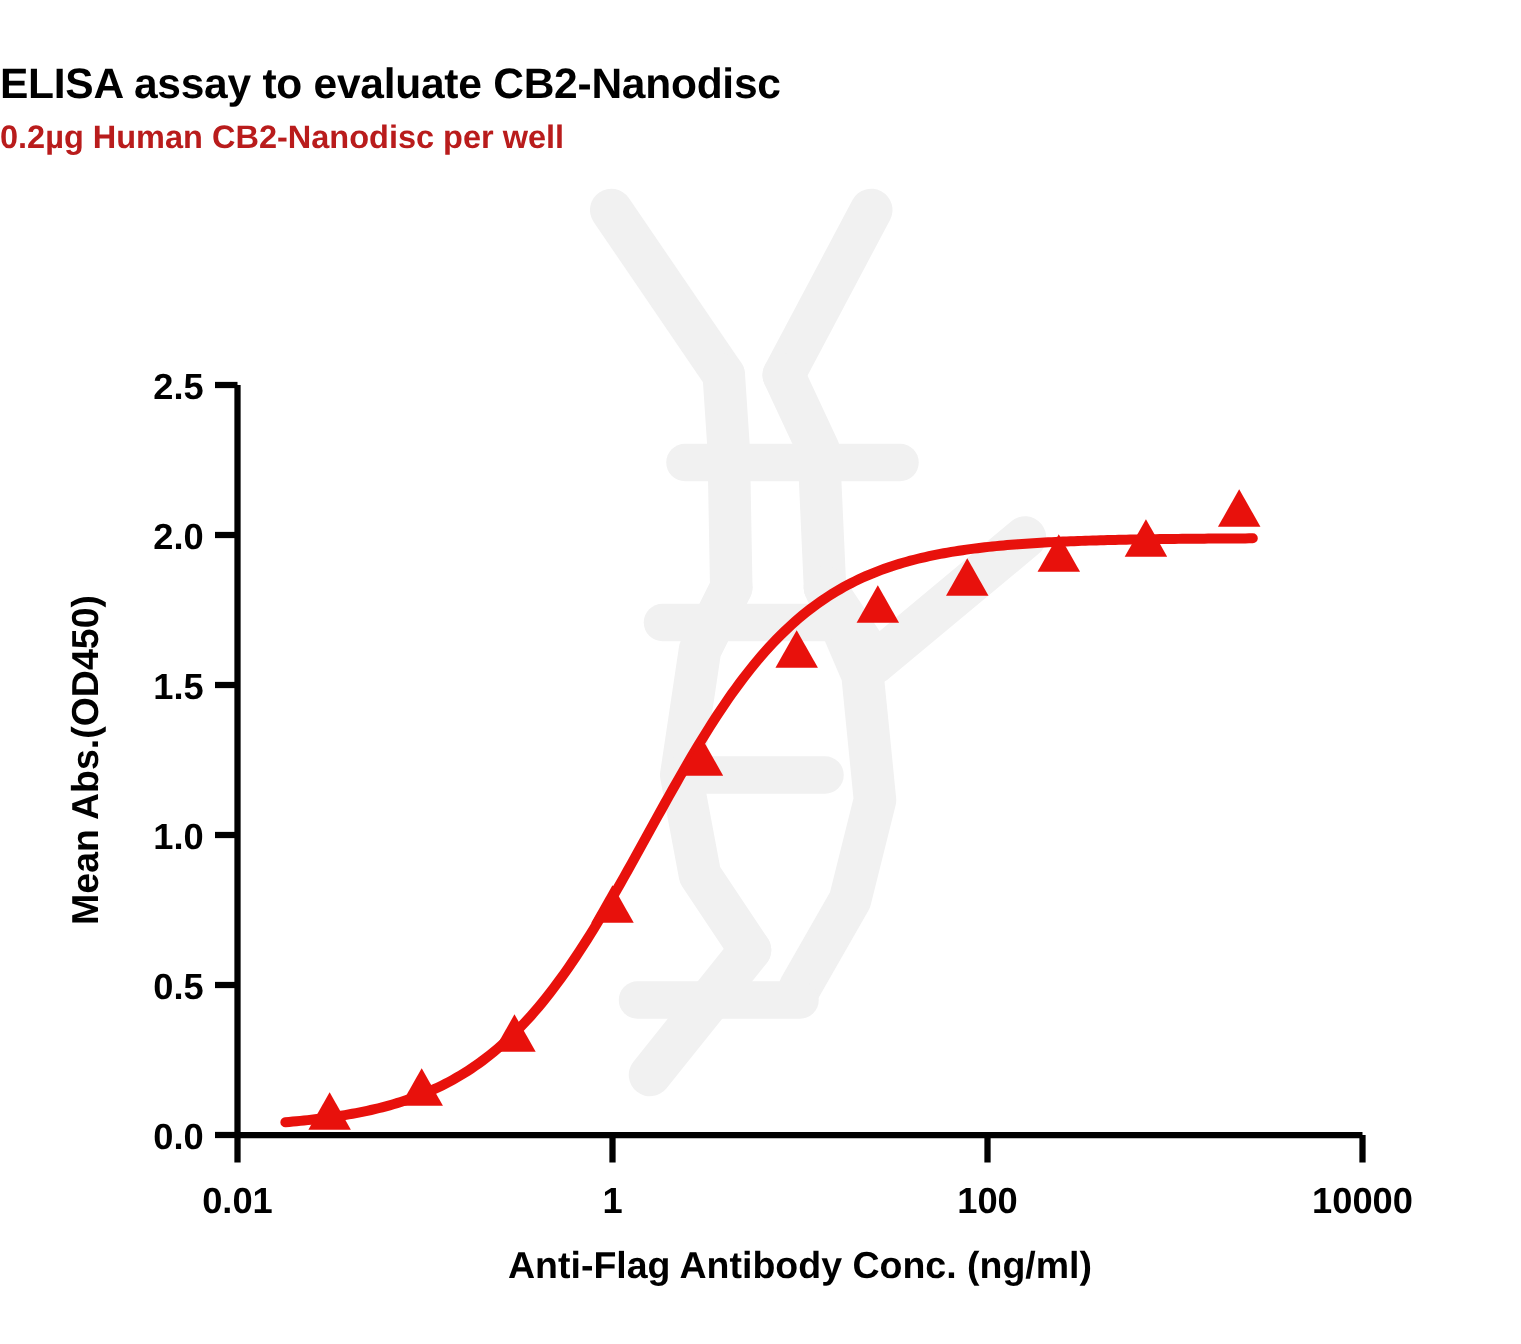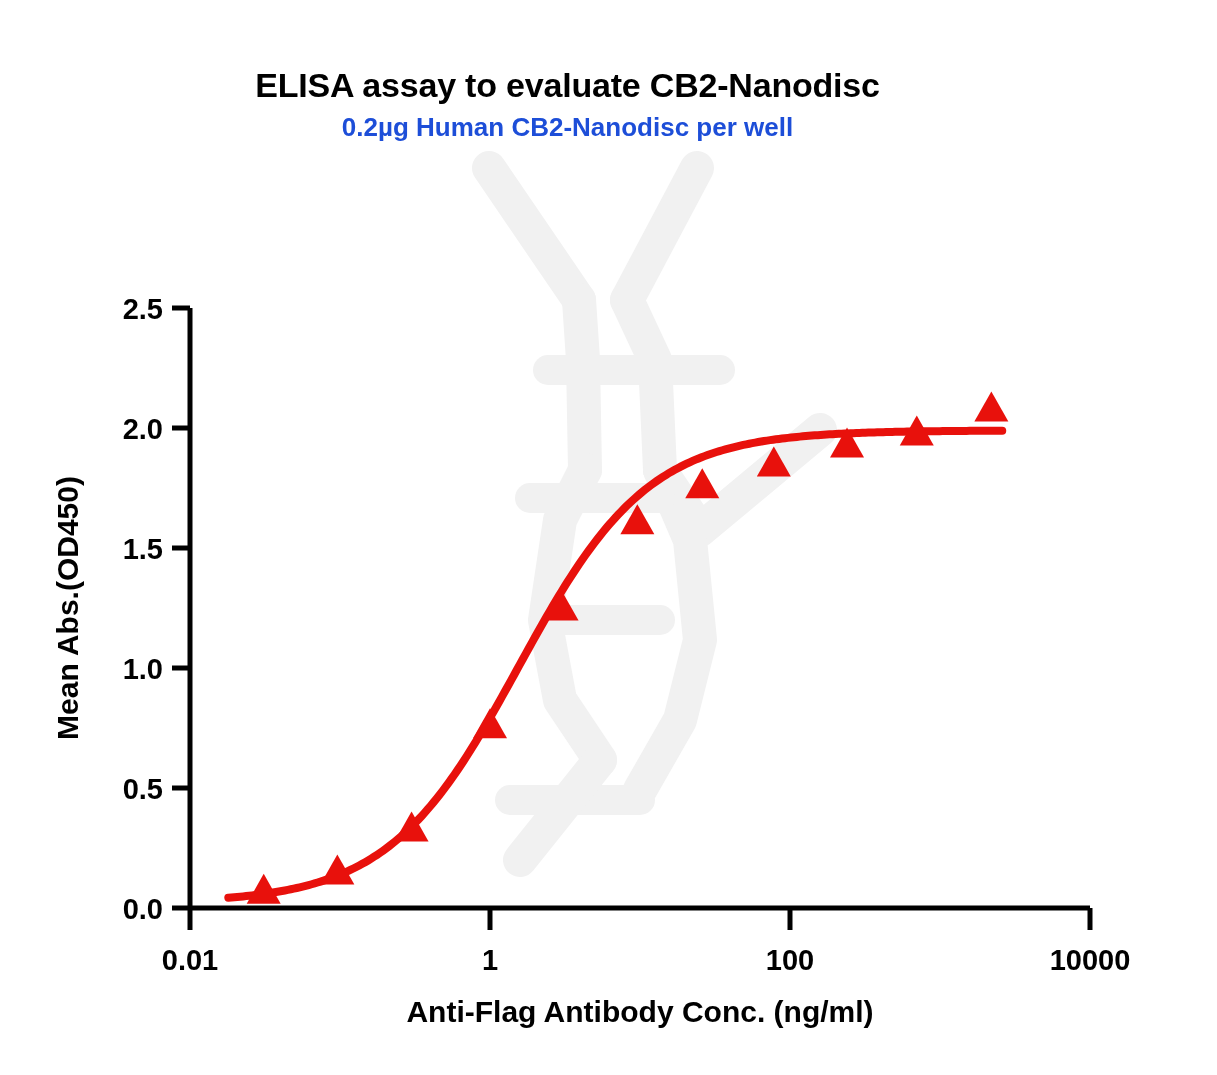--- a/index.html
+++ b/index.html
@@ -4,27 +4,27 @@
 <style>
   html,body{margin:0;padding:0;}
   body{
     width:1217px;height:1075px;
     background:#ffffff;
     font-family:"Liberation Sans", sans-serif;
     overflow:hidden;
     position:relative;
   }
   #figure{position:absolute;left:0;top:0;width:1217px;height:1075px;}
-  .titles{position:absolute;left:0;top:64px;width:1135px;text-align:center;}
+  .titles{position:absolute;left:0;top:46px;width:1135px;text-align:left;}
   .title-main{
     font-size:34px;font-weight:bold;color:#000;letter-spacing:-0.2px;
     line-height:42px;white-space:nowrap;
   }
   .title-sub{
-    font-size:26px;font-weight:bold;color:#1d4ed8;
+    font-size:26px;font-weight:bold;color:#b91c1c;
     line-height:34px;margin-top:4px;white-space:nowrap;
   }
   svg{position:absolute;left:0;top:0;}
   .tick-lbl{
     font-family:"Liberation Sans", sans-serif;
     font-size:29px;font-weight:bold;fill:#000;
   }
   .axis-title{
     font-family:"Liberation Sans", sans-serif;
     font-size:30px;font-weight:bold;fill:#000;

